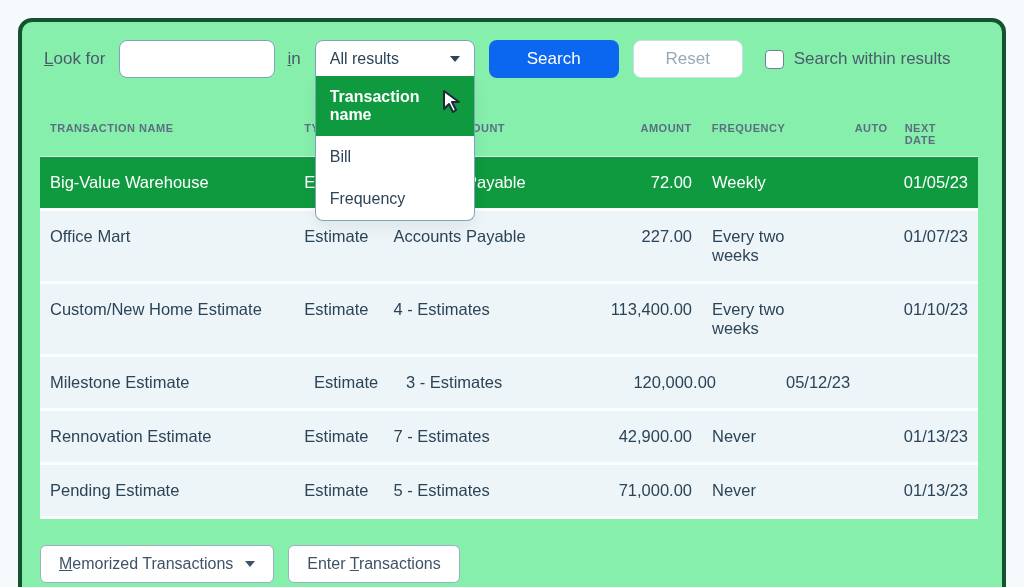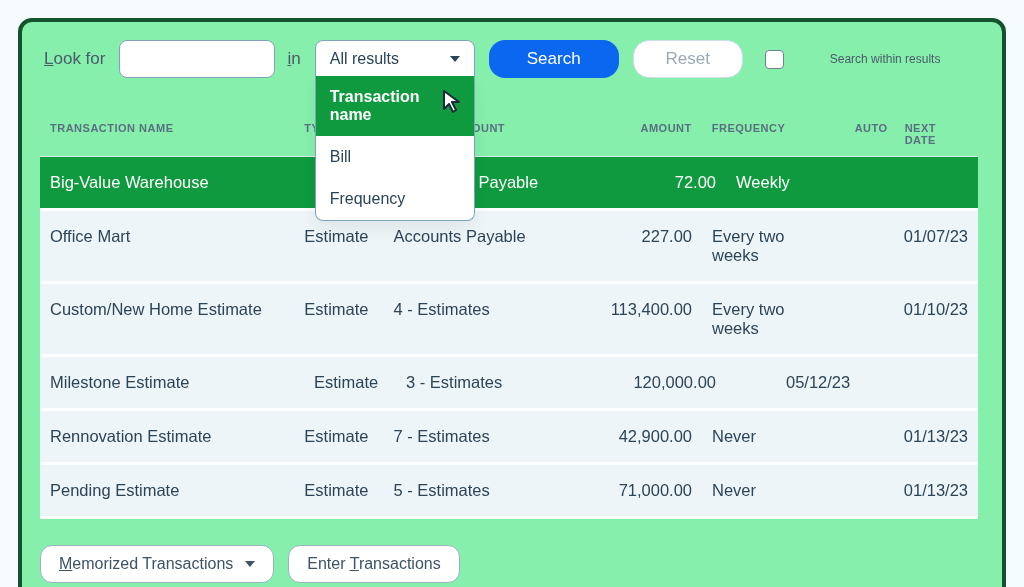--- a/index.html
+++ b/index.html
@@ -77,33 +77,33 @@
       cursor: pointer;
       position: relative;
     }
     .dropdown-item.active {
       background: #0f9a3f;
       color: #fff;
       font-weight: 600;
     }
     .btn {
       height: 38px;
-      border-radius: 16px;
+      border-radius: 8px;
       padding: 0 28px;
       font-size: 17px;
       cursor: pointer;
       border: none;
     }
     .btn-primary { background: #0b66f0; color: #fff; font-weight: 500; width: 130px; }
     .btn-secondary { background: #fff; color: #99a9b6; border: 1.5px solid #cfdce5; width: 110px; }
     .chk-wrap { display: flex; align-items: center; gap: 10px; margin-left: 8px; }
     .chk {
       width: 19px; height: 19px; border: 1.8px solid #6b8196; border-radius: 4px; background:#fff; cursor:pointer;
     }
-    .chk-lbl { font-size: 12px; color: #4a5b6b; margin-left: 36px; }
+    .chk-lbl { font-size: 17px; color: #4a5b6b; }
     
     .tbl { width: 100%; margin-top: 30px; }
     .thead { display: flex; border-bottom: 1px solid #dce6ec; }
     .th {
       font-size: 11px;
       letter-spacing: 0.5px;
       color: #5a6f80;
       font-weight: 600;
       text-transform: uppercase;
       padding: 8px 10px 10px 10px;
@@ -119,21 +119,21 @@
     .trow.sel { background: #0f9a3f; color: #fff; }
     .td { padding: 16px 10px; font-size: 16.5px; color: #2c4458; }
     .trow.sel .td { color: #fff; }
     .td.c-amt { text-align: right; }
     .td.c-next { text-align: left; }
     
     .footer { display: flex; gap: 14px; margin-top: 26px; }
     .fbtn {
       height: 38px;
       border: 1.5px solid #9bb1c0;
-      border-radius: 12px;
+      border-radius: 6px;
       background: #fff;
       color: #3e5366;
       font-size: 16px;
       padding: 0 18px;
       display: flex; align-items: center; gap: 12px;
       cursor: pointer;
     }
     .fbtn .ul { text-decoration: underline; }
     .fchev { width: 0; height: 0; border-left: 5px solid transparent; border-right: 5px solid transparent; border-top: 6px solid #3e5366; }
     .cursor-ptr {
@@ -188,20 +188,21 @@
       <div class="th c-next">NEXT DATE</div>
     </div>
     <div id="tbody">
         <div class="trow sel">
           <div class="td c-name">Big-Value Warehouse</div>
           <div class="td c-type">Estimate</div>
           <div class="td c-src">Accounts Payable</div>
           <div class="td c-amt">72.00</div>
           <div class="td c-freq">Weekly</div>
           <div class="td c-auto"></div>
+          <div class="td c-next">01/05/23</div>
         </div>
         <div class="trow">
           <div class="td c-name">Office Mart</div>
           <div class="td c-type">Estimate</div>
           <div class="td c-src">Accounts Payable</div>
           <div class="td c-amt">227.00</div>
           <div class="td c-freq">Every two weeks</div>
           <div class="td c-auto"></div>
           <div class="td c-next">01/07/23</div>
         </div>

